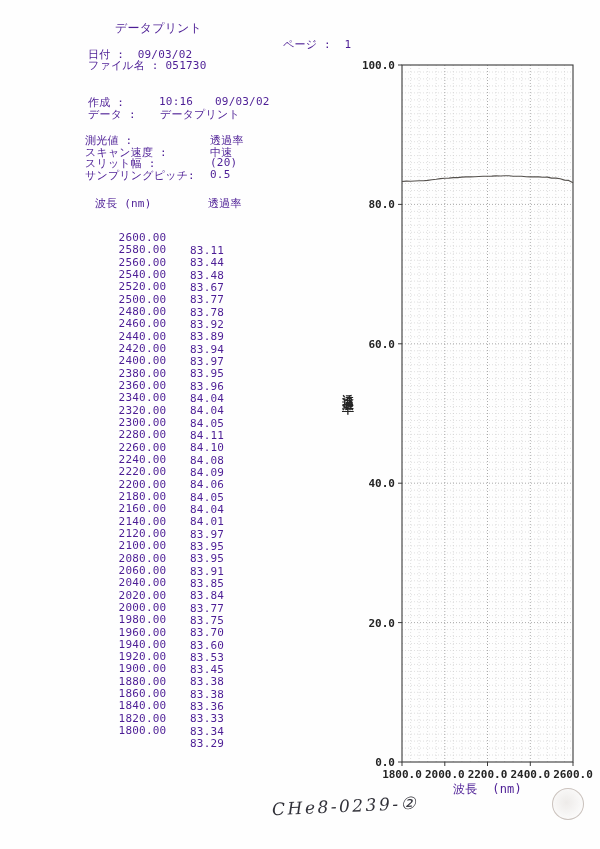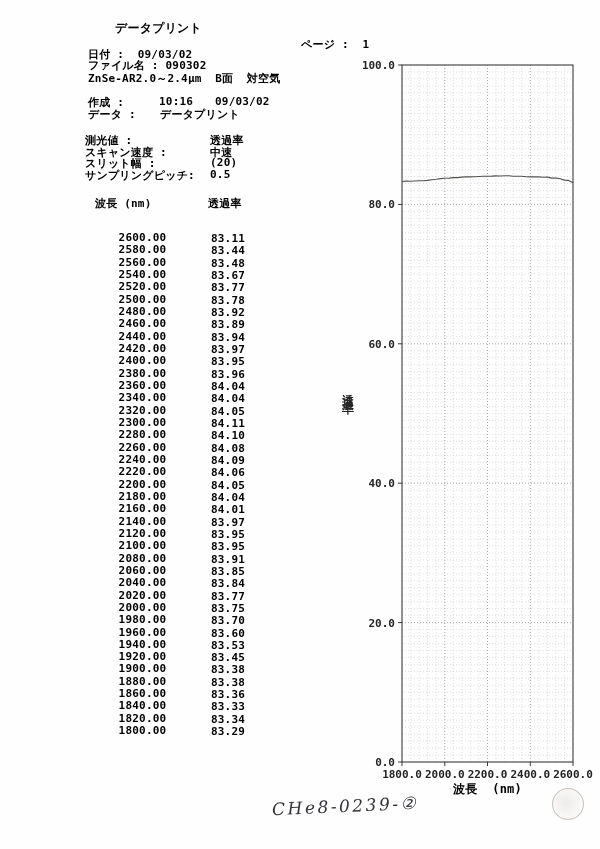--- a/index.html
+++ b/index.html
@@ -5,31 +5,31 @@
   html, body { margin: 0; padding: 0; background: #e8e8e8; }
   .page {
     position: relative;
     width: 600px; height: 849px;
     background: #fefefe;
     overflow: hidden;
     font-family: "DejaVu Sans Mono", "DejaVu Sans", monospace;
     color: #222;
   }
   .abs { position: absolute; white-space: pre; }
-  .print { font-size: 11px; font-weight: bold; letter-spacing: 0.2px; color: #000000; }
+  .print { font-size: 11px; font-weight: normal; letter-spacing: 0.2px; color: #4c1d95; }
   .doc-title { font-size: 12px; }
 
   
   .set-row { position: relative; height: 11.6px; }
   .set-label { position: absolute; left: 0; top: 0; text-align: right; }
   .set-value { position: absolute; left: 125px; top: 0; }
 
   .t-row { position: relative; height: 12.33px; }
   .t-wl  { position: absolute; left: 0;   top: 3px; width: 85px; text-align: center; }
-  .t-tr  { position: absolute; left: 90px; top: 4px; width: 76px; text-align: center; }
+  .t-tr  { position: absolute; left: 90px; top: 16px; width: 76px; text-align: left; }
 
   
   #chart-svg { position: absolute; left: 0; top: 0; pointer-events: none; }
   .y-axis-title {
     writing-mode: vertical-rl; text-orientation: upright;
     font-size: 12px; font-weight: bold; letter-spacing: 4px; color: #242424;
   }
   .x-axis-title { font-size: 12px; text-align: center; }
 
   
@@ -48,25 +48,24 @@
 </style>
 </head>
 <body>
 
 <div class="page">
 
   <div class="abs print doc-title" style="left:115px; top:20px;">データプリント</div>
 
   <div class="abs print" style="left:88px; top:35px;margin-top:12px;"><span>日付 :</span>  <span>09/03/02</span></div>
 
-  <div class="abs print" style="left:301px; top:37px;"><span>ページ :</span>  <span>1</span></div>
+  <div class="abs print" style="left:283px; top:37px;"><span>ページ :</span>  <span>1</span></div>
 
-  <div class="abs print" style="left:88px; top:58px;"><span>ファイル名 :</span> <span>090302</span></div>
+  <div class="abs print" style="left:88px; top:58px;"><span>ファイル名 :</span> <span>051730</span></div>
 
-  <div class="abs print" style="left:88px; top:71px;">ZnSe-AR2.0～2.4μm  B面  対空気</div>
 
   <div class="abs print" style="left:88px; top:95px;"><span>作成 :</span><span style="position:absolute; left:71px;">10:16</span><span style="position:absolute; left:127px;">09/03/02</span></div>
 
   <div class="abs print" style="left:88px; top:107px;"><span>データ :</span><span style="position:absolute; left:72px;">データプリント</span></div>
 
   <div class="abs print" style="left:85px; top:133px; width:260px;" id="settings-rows"><div class="set-row"><span class="set-label">測光値 :</span><span class="set-value">透過率</span></div><div class="set-row"><span class="set-label">スキャン速度 :</span><span class="set-value">中速</span></div><div class="set-row"><span class="set-label">スリット幅 :</span><span class="set-value">(20)</span></div><div class="set-row"><span class="set-label">サンプリングピッチ:</span><span class="set-value">0.5</span></div></div>
 
   <div class="abs print" style="left:95px; top:196px;"><span>波長 (nm)</span><span style="position:absolute; left:113px;">透過率</span></div>
 
   <div class="abs print" style="left:100px; top:228px; width:170px;" id="data-rows"><div class="t-row"><span class="t-wl">2600.00</span><span class="t-tr">83.11</span></div><div class="t-row"><span class="t-wl">2580.00</span><span class="t-tr">83.44</span></div><div class="t-row"><span class="t-wl">2560.00</span><span class="t-tr">83.48</span></div><div class="t-row"><span class="t-wl">2540.00</span><span class="t-tr">83.67</span></div><div class="t-row"><span class="t-wl">2520.00</span><span class="t-tr">83.77</span></div><div class="t-row"><span class="t-wl">2500.00</span><span class="t-tr">83.78</span></div><div class="t-row"><span class="t-wl">2480.00</span><span class="t-tr">83.92</span></div><div class="t-row"><span class="t-wl">2460.00</span><span class="t-tr">83.89</span></div><div class="t-row"><span class="t-wl">2440.00</span><span class="t-tr">83.94</span></div><div class="t-row"><span class="t-wl">2420.00</span><span class="t-tr">83.97</span></div><div class="t-row"><span class="t-wl">2400.00</span><span class="t-tr">83.95</span></div><div class="t-row"><span class="t-wl">2380.00</span><span class="t-tr">83.96</span></div><div class="t-row"><span class="t-wl">2360.00</span><span class="t-tr">84.04</span></div><div class="t-row"><span class="t-wl">2340.00</span><span class="t-tr">84.04</span></div><div class="t-row"><span class="t-wl">2320.00</span><span class="t-tr">84.05</span></div><div class="t-row"><span class="t-wl">2300.00</span><span class="t-tr">84.11</span></div><div class="t-row"><span class="t-wl">2280.00</span><span class="t-tr">84.10</span></div><div class="t-row"><span class="t-wl">2260.00</span><span class="t-tr">84.08</span></div><div class="t-row"><span class="t-wl">2240.00</span><span class="t-tr">84.09</span></div><div class="t-row"><span class="t-wl">2220.00</span><span class="t-tr">84.06</span></div><div class="t-row"><span class="t-wl">2200.00</span><span class="t-tr">84.05</span></div><div class="t-row"><span class="t-wl">2180.00</span><span class="t-tr">84.04</span></div><div class="t-row"><span class="t-wl">2160.00</span><span class="t-tr">84.01</span></div><div class="t-row"><span class="t-wl">2140.00</span><span class="t-tr">83.97</span></div><div class="t-row"><span class="t-wl">2120.00</span><span class="t-tr">83.95</span></div><div class="t-row"><span class="t-wl">2100.00</span><span class="t-tr">83.95</span></div><div class="t-row"><span class="t-wl">2080.00</span><span class="t-tr">83.91</span></div><div class="t-row"><span class="t-wl">2060.00</span><span class="t-tr">83.85</span></div><div class="t-row"><span class="t-wl">2040.00</span><span class="t-tr">83.84</span></div><div class="t-row"><span class="t-wl">2020.00</span><span class="t-tr">83.77</span></div><div class="t-row"><span class="t-wl">2000.00</span><span class="t-tr">83.75</span></div><div class="t-row"><span class="t-wl">1980.00</span><span class="t-tr">83.70</span></div><div class="t-row"><span class="t-wl">1960.00</span><span class="t-tr">83.60</span></div><div class="t-row"><span class="t-wl">1940.00</span><span class="t-tr">83.53</span></div><div class="t-row"><span class="t-wl">1920.00</span><span class="t-tr">83.45</span></div><div class="t-row"><span class="t-wl">1900.00</span><span class="t-tr">83.38</span></div><div class="t-row"><span class="t-wl">1880.00</span><span class="t-tr">83.38</span></div><div class="t-row"><span class="t-wl">1860.00</span><span class="t-tr">83.36</span></div><div class="t-row"><span class="t-wl">1840.00</span><span class="t-tr">83.33</span></div><div class="t-row"><span class="t-wl">1820.00</span><span class="t-tr">83.34</span></div><div class="t-row"><span class="t-wl">1800.00</span><span class="t-tr">83.29</span></div></div>

